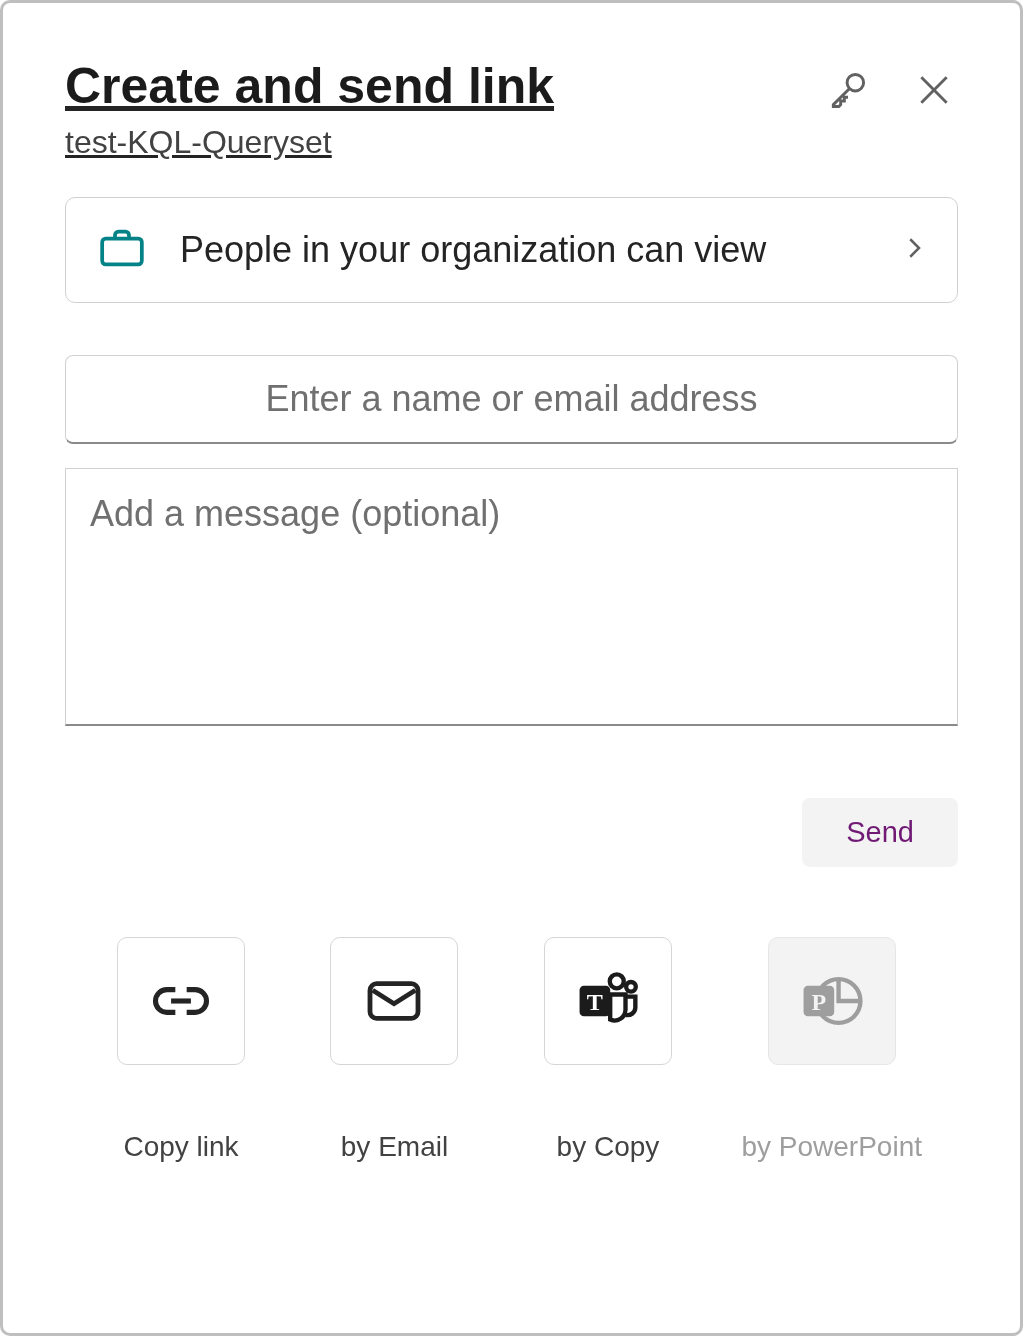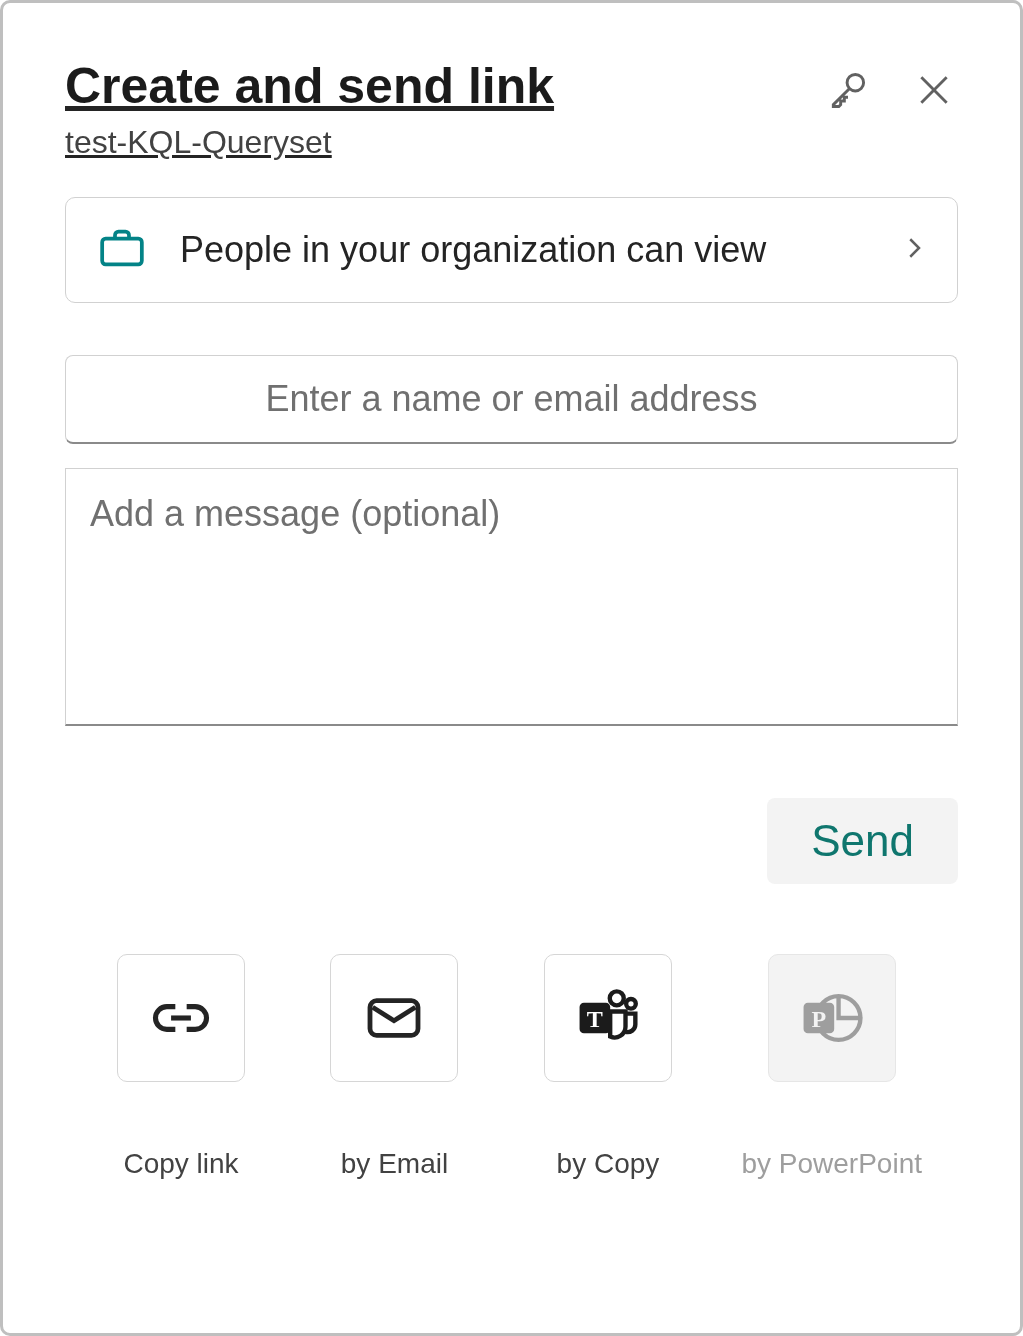--- a/index.html
+++ b/index.html
@@ -109,23 +109,23 @@
     .send-row {
       margin-top: 72px;
       display: flex;
       justify-content: flex-end;
     }
     .send-btn {
       background: #f3f3f3;
       border: none;
       border-radius: 8px;
       padding: 18px 44px;
-      font-size: 44px;
-      font-family: inherit;
-      color: #0f766e;
+      font-size: 29px;
+      font-family: inherit;
+      color: #701a75;
       cursor: not-allowed;
     }
 
     .share-options {
       margin-top: 70px;
       display: flex;
       justify-content: space-between;
       gap: 16px;
       padding: 0 36px;
     }

